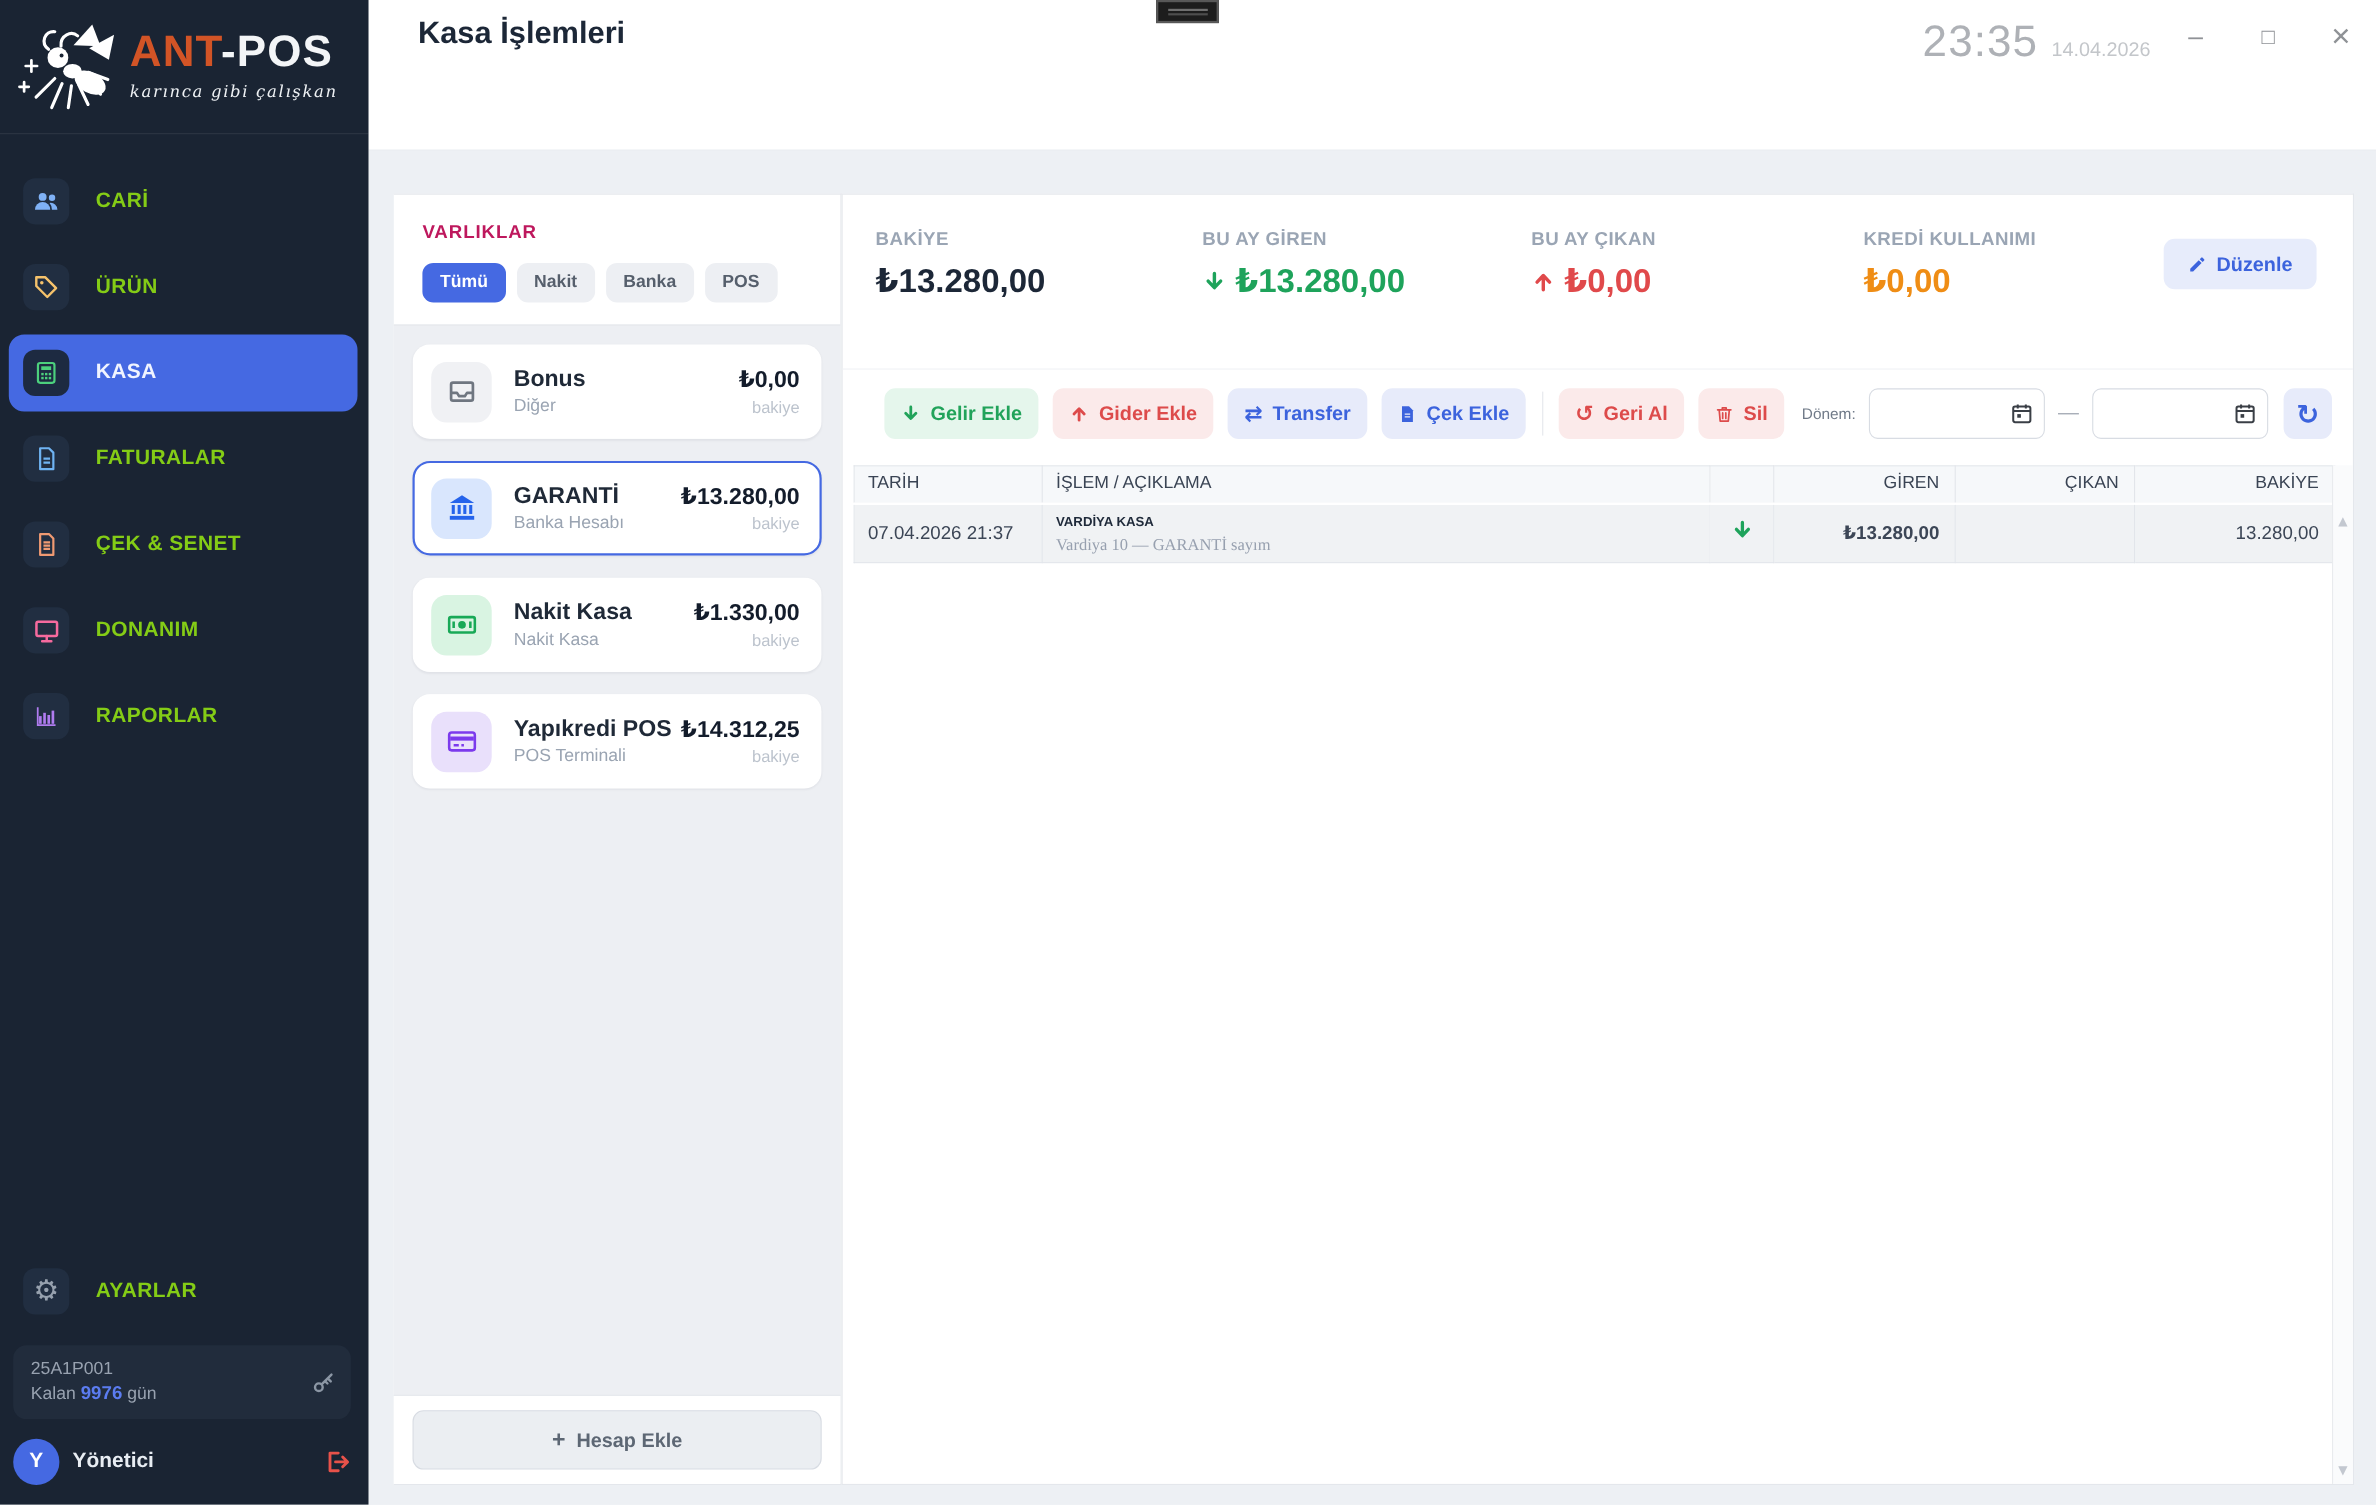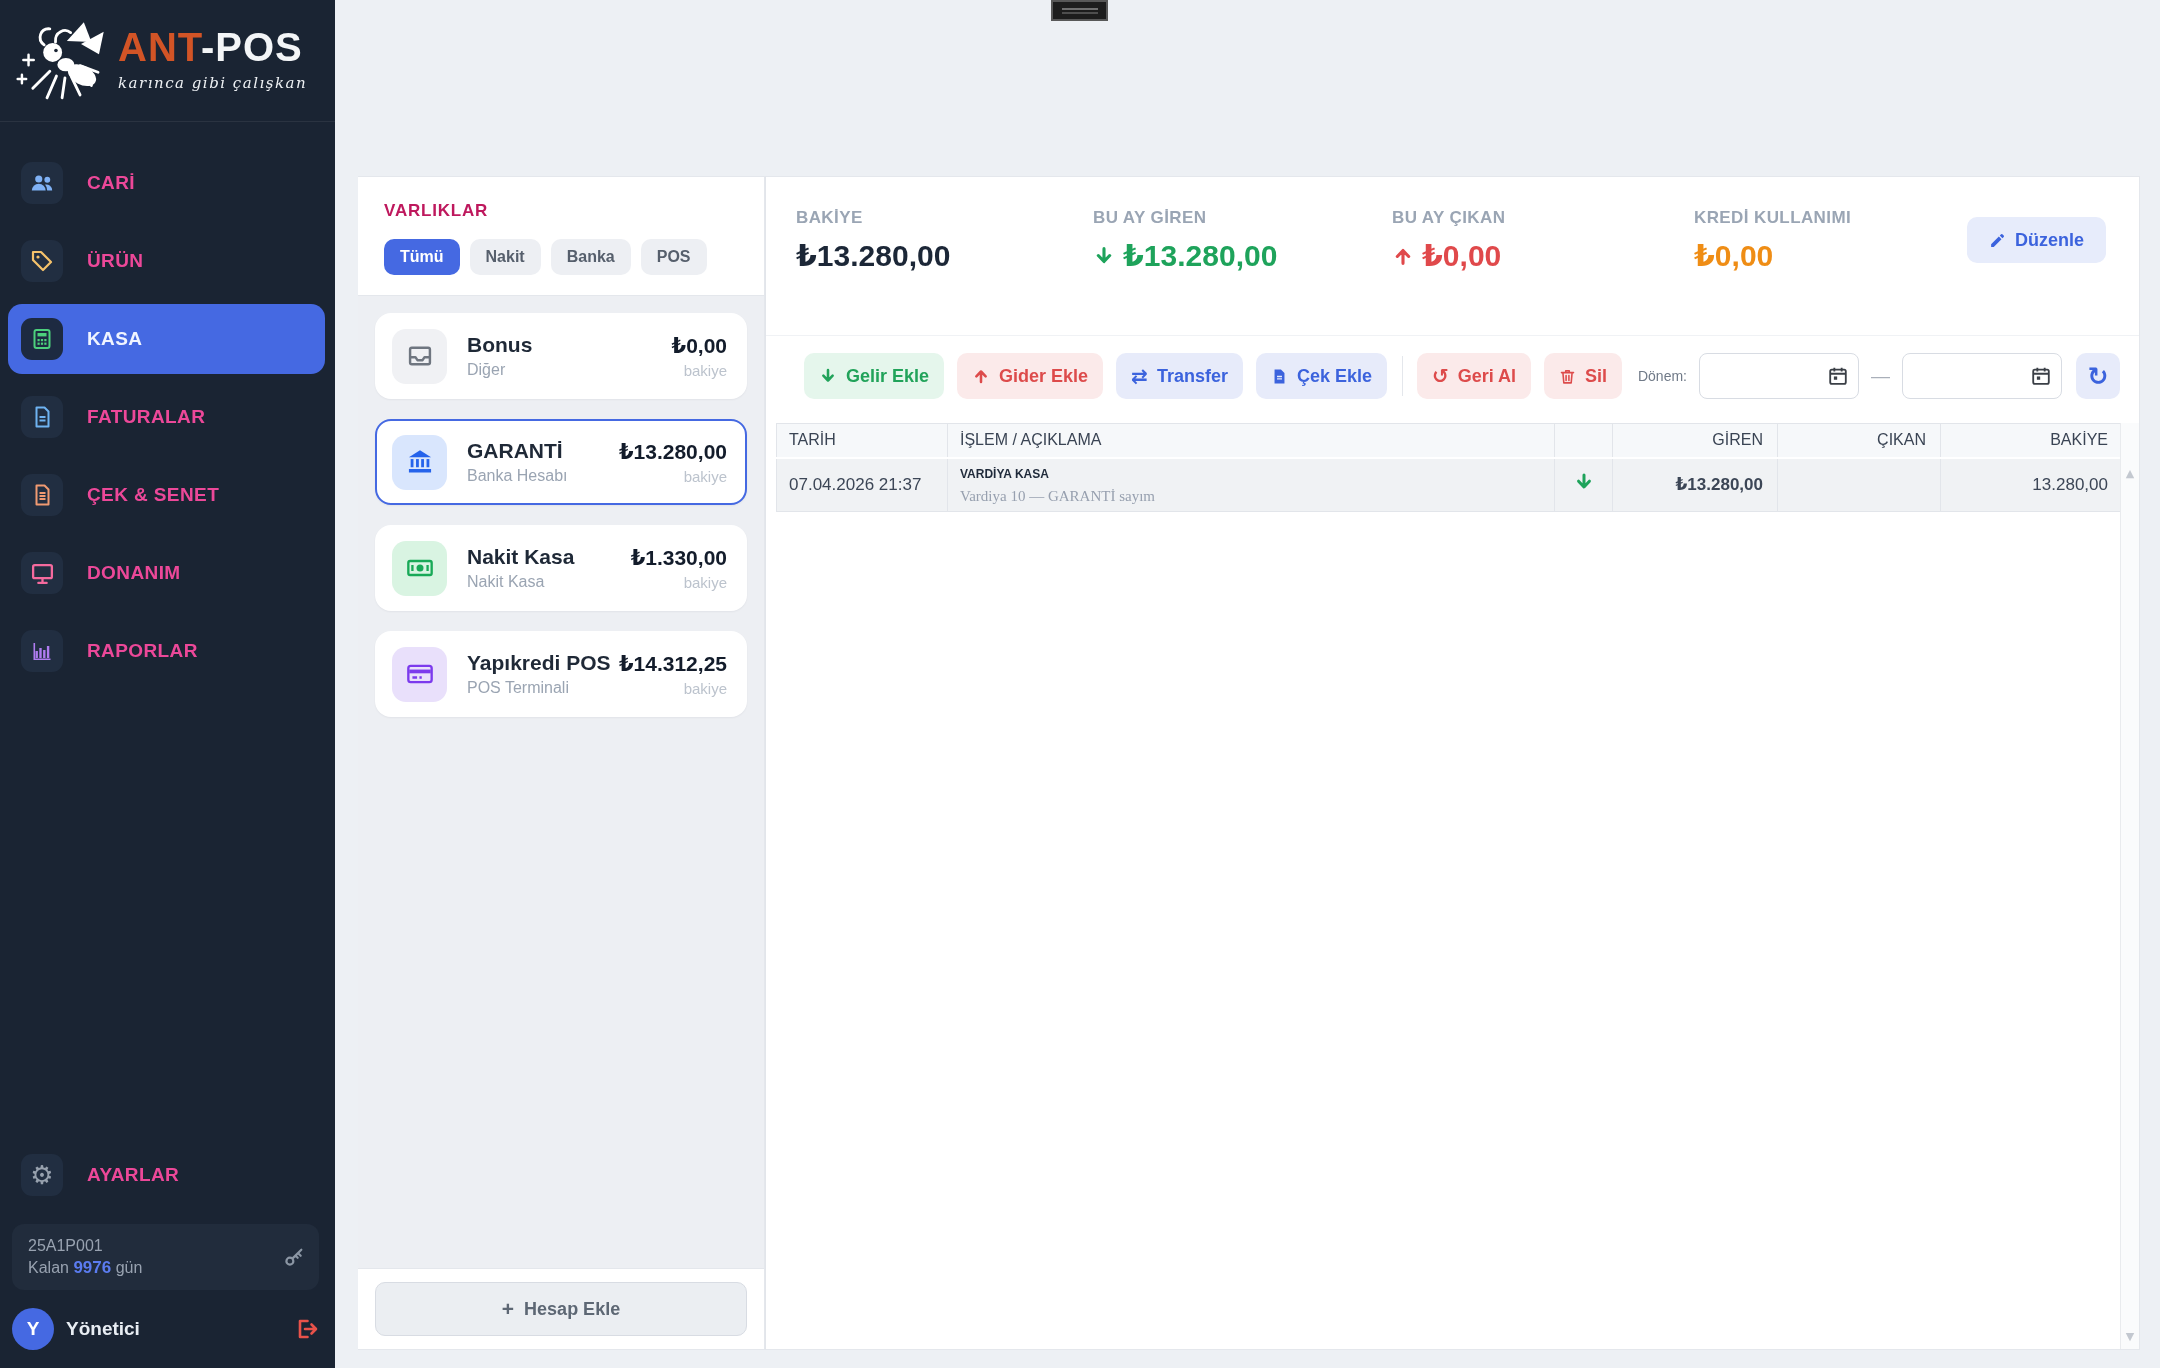--- a/index.html
+++ b/index.html
@@ -20,21 +20,21 @@
   .logo-name{font-size:40px; font-weight:800; letter-spacing:1px; line-height:1;}
   .logo-name .ant{color:var(--logo-orange);}
   .logo-name .pos{color:#f3f5f7;}
   .tagline{font-family:"DejaVu Serif",serif; font-style:italic; font-size:15px;
     color:#eef1f4; margin-top:7px; letter-spacing:1.5px; text-align:center;}
   .menu{margin-top:26px; padding:0 10px 0 8px;}
   .mi{height:70px; border-radius:14px; display:flex; align-items:center;
     padding-left:13px; margin-bottom:8px; cursor:pointer;}
   .mi .tile{width:42px; height:42px; border-radius:11px; background:#212e41;
     display:flex; align-items:center; justify-content:center; flex:0 0 42px;}
-  .mi .ml{margin-left:24px; font-size:19px; font-weight:700; color:#ec4899; letter-spacing:.4px;}
+  .mi .ml{margin-left:24px; font-size:19px; font-weight:700; color:#84cc16; letter-spacing:.4px;}
   .mi.active{background:var(--accent);}
   .mi.active .tile{background:#1d2a41;}
   .mi.active .ml{color:#f0f4ff;}
   .side-bottom{margin-top:auto; padding-bottom:12px;}
   .license{margin:14px 16px 16px 12px; background:#212c3c; border-radius:12px;
     padding:11px 16px; position:relative;}
   .lic-code{font-size:16px; color:#98a2b0; line-height:22px;}
   .lic-line{font-size:16px; color:#98a2b0; line-height:22px;}
   .lic-days{color:#5b7cf0; font-weight:700; font-size:17px;}
   .key-ic{position:absolute; right:14px; top:50%; transform:translateY(-50%); color:#8b96a4;}
@@ -291,20 +291,32 @@
         <span class="logout">
           <svg width="24" height="24" viewBox="0 0 24 24" fill="none" stroke="currentColor" stroke-width="2.6" stroke-linecap="round" stroke-linejoin="round">
             <path d="M12.5 4H5v16h7.5"></path>
               <path d="M10 12h10.5M16.5 7.5 21 12l-4.5 4.5"></path>
           </svg>
         </span>
       </div>
     </div>
   </aside>
 
+  <header class="hdr">
+    <div class="hdr-title">Kasa İşlemleri</div>
+    <div class="clock">
+      <span class="clock-time">23:35</span>
+      <span class="clock-date">14.04.2026</span>
+    </div>
+    <div class="winctl">
+      <span class="winbtn">–</span>
+      <span class="winbtn" style="font-size:20px;">□</span>
+      <span class="winbtn" style="font-size:30px;">×</span>
+    </div>
+  </header>
   <div class="drag-handle">
       <i></i>
       <i></i>
     </div>
 
   <section class="assets">
     <div class="assets-head">
       <div class="assets-title">VARLIKLAR</div>
       <div class="chips">
         <span class="chip active">Tümü</span>

